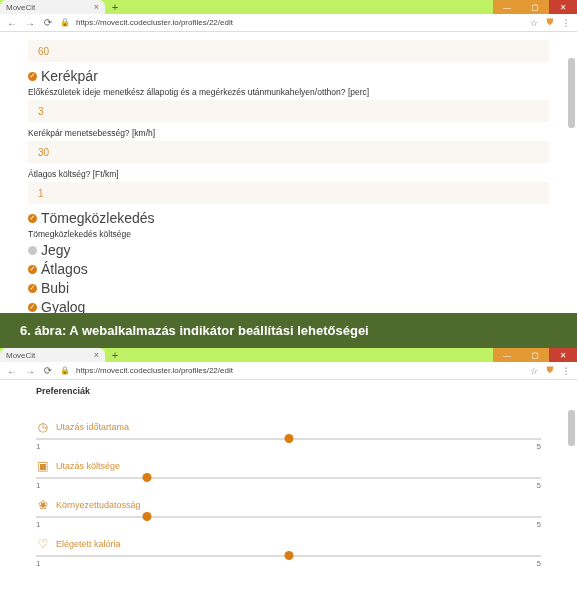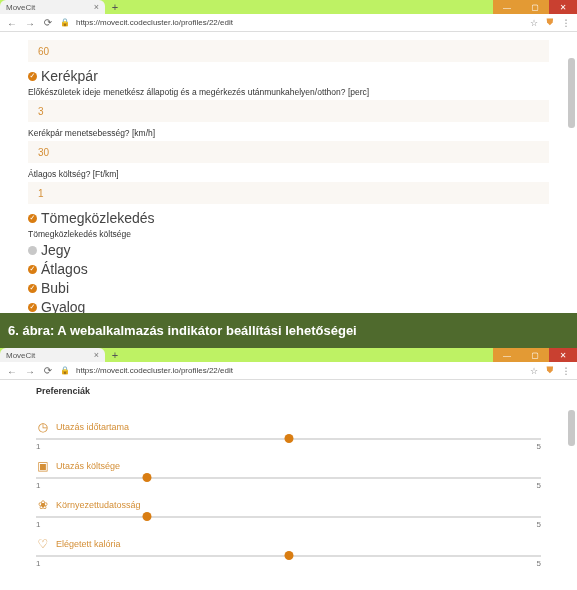--- a/index.html
+++ b/index.html
@@ -145,21 +145,21 @@
       position:absolute;right:2px;top:26px;width:7px;height:70px;background:#c8c8c8;border-radius:3px;
     }
     .scroll-bottom{
       position:absolute;right:2px;top:30px;width:7px;height:36px;background:#c8c8c8;border-radius:3px;
     }
 
     
     .caption {
       background: #4f6a2d;
       color:#fff;
-      padding: 10px 8px;
+      padding: 10px 20px;
       font-size: 13px;
       font-weight: 600;
     }
 
     
     .pref-card{
       background:#fff; margin:6px 28px 0 28px; padding:0 8px 8px 8px;
       position:relative;
     }
     .pref-title{ font-size:9px; font-weight:600; color:#333; margin-bottom:24px;}

